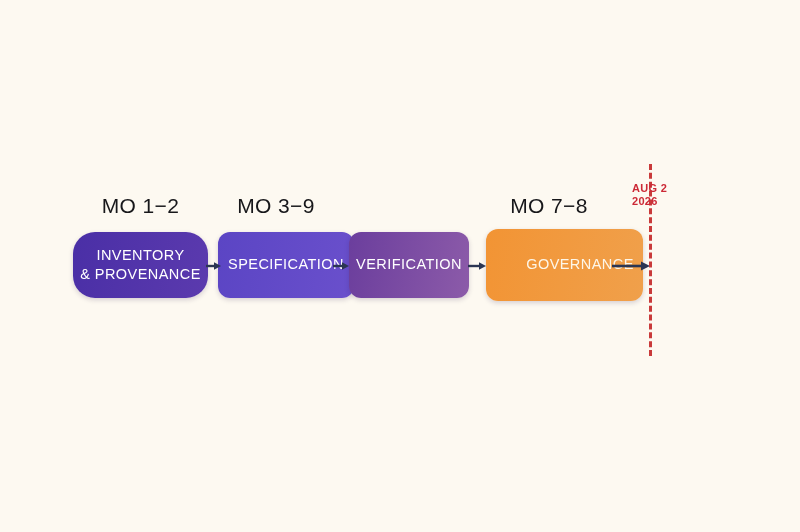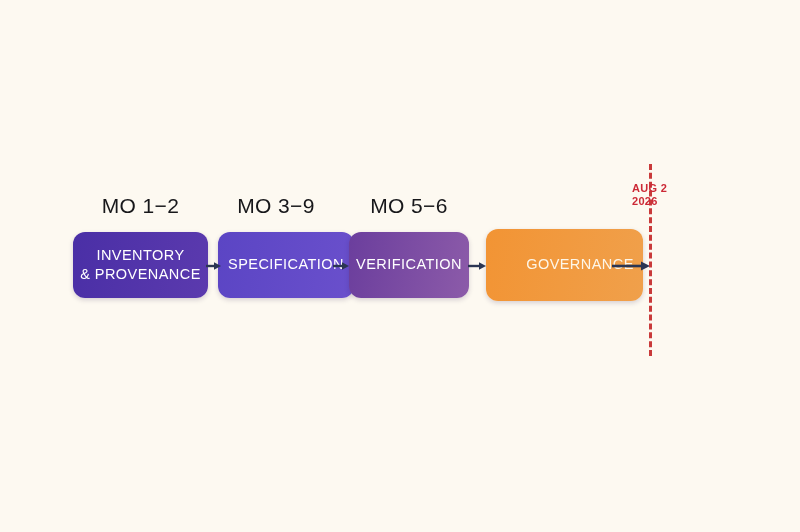--- a/index.html
+++ b/index.html
@@ -89,24 +89,24 @@
 </style>
 </head>
 <body>
 
 <div id="canvas">
 
   <div class="stage-label" style="left:73px; top:194px; width:135px;">MO 1−2</div>
 
   <div class="stage-label" style="left:218px; top:194px; width:116px;">MO 3−9</div>
 
-  <div class="stage-label" style="left:349px; top:194px; width:120px;">MO 5−6</div>
 
+  <div class="stage-label" style="left:486px; top:194px; width:126px;">MO 7−8</div>
 
-  <div id="stage-box-0" class="stage-box" style="left:73px; top:232px; width:135px; height:66px;">
+  <div id="stage-box-0" class="stage-box" style="left:73px; top:232px; width:135px; height:66px;border-radius:22px;">
     <span class="box-text">INVENTORY
 &amp; PROVENANCE</span>
   </div>
 
   <div id="stage-box-1" class="stage-box" style="left:218px; top:232px; width:136px; height:66px;">
     <span class="box-text">SPECIFICATION</span>
   </div>
 
   <div id="stage-box-2" class="stage-box" style="left:349px; top:232px; width:120px; height:66px;">
     <span class="box-text">VERIFICATION</span>

